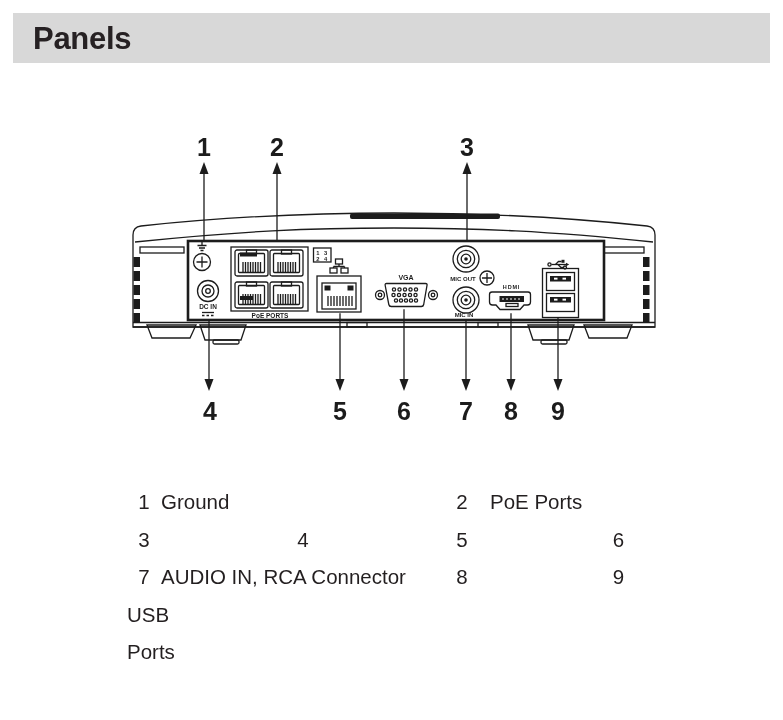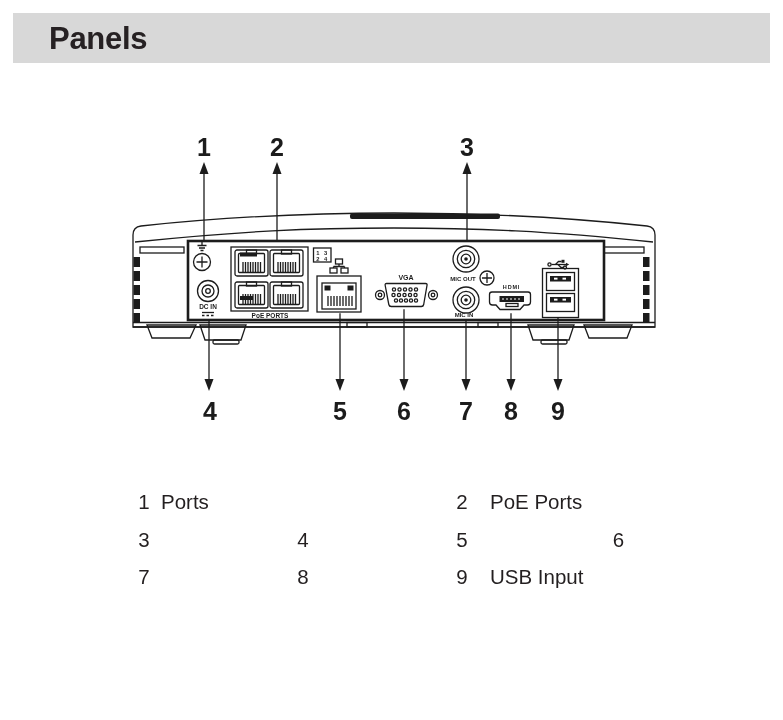--- a/index.html
+++ b/index.html
@@ -1,20 +1,20 @@
 <!DOCTYPE html>
 <html><head>
 <meta charset="utf-8">
 <style>
   html,body{margin:0;padding:0;background:#ffffff;}
   .page{position:relative;width:783px;height:720px;background:#ffffff;overflow:hidden;
         font-family:"Liberation Sans",sans-serif;color:#231f20;}
   .band{position:absolute;left:13px;top:13px;width:757px;height:50px;background:#d8d8d8;
         display:flex;align-items:center;}
-  .band h1{margin:0;padding:2px 0 0 36px;font-size:31px;font-weight:700;color:#262123;letter-spacing:-0.3px;}
+  .band h1{margin:0;padding:2px 0 0 20px;font-size:31px;font-weight:700;color:#262123;letter-spacing:-0.3px;}
   svg{position:absolute;left:0;top:0;}
   svg .ln{fill:none;stroke:#1c1c1c;stroke-width:1.3;}
   svg text{font-family:"Liberation Sans",sans-serif;fill:#1c1c1c;}
   .callout-num{font-size:25px;font-weight:700;}
   .tiny{font-weight:700;}
   .legend{position:absolute;left:127px;top:483px;width:620px;display:grid;
           grid-template-columns:34px 284px 34px 1fr;line-height:37.6px;font-size:20.5px;color:#231f20;}
   .legend .lnum{text-align:center;}
   .legend > :nth-child(4n){padding-left:11px;}
 </style>
@@ -248,26 +248,27 @@
       <g>
         <line x1="558" y1="318" x2="558" y2="382" class="ln" stroke-width="1.3"></line>
         <polygon points="558,391 553.5,379 562.5,379" fill="#1c1c1c"></polygon>
         <text class="callout-num" x="558" y="420" text-anchor="middle">9</text>
       </g>
     </g>
   </svg>
 
   <div class="legend">
     <span class="lnum">1</span>
-    <span class="llab">Ports</span>
+    <span class="llab">Ground</span>
     <span class="lnum">2</span>
     <span class="llab">PoE Ports</span>
     <span class="lnum">3</span>
     <span class="lnum">4</span>
     <span class="lnum">5</span>
     <span class="lnum">6</span>
     <span class="lnum">7</span>
+    <span class="llab">AUDIO IN, RCA Connector</span>
     <span class="lnum">8</span>
     <span class="lnum">9</span>
-    <span class="llab">USB Input</span>
+    <span class="llab">USB Ports</span>
   </div>
 
 </div>
 
 </body></html>

